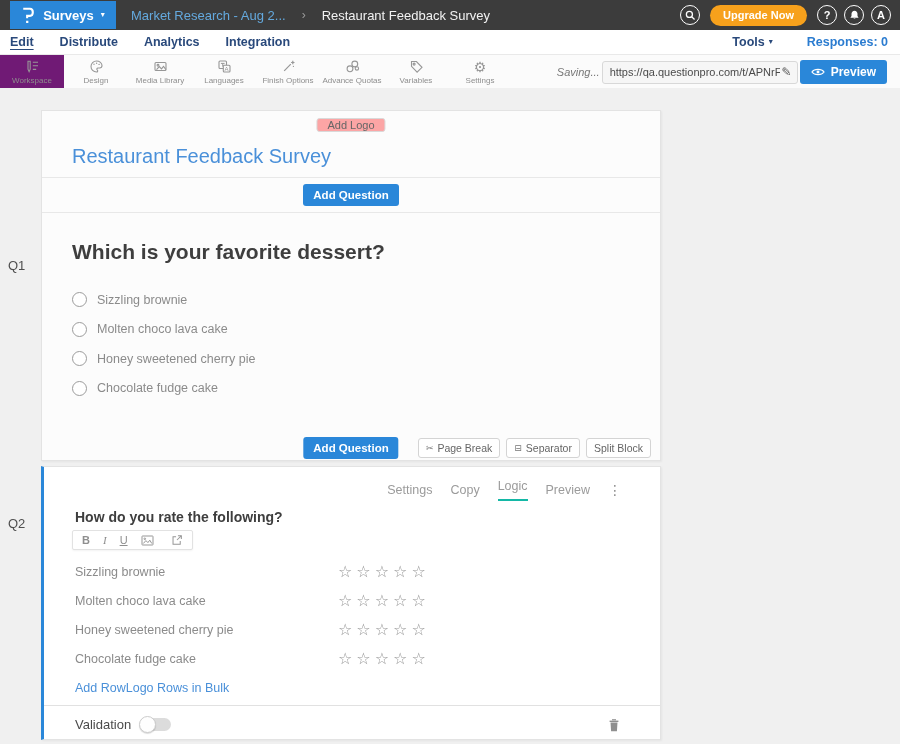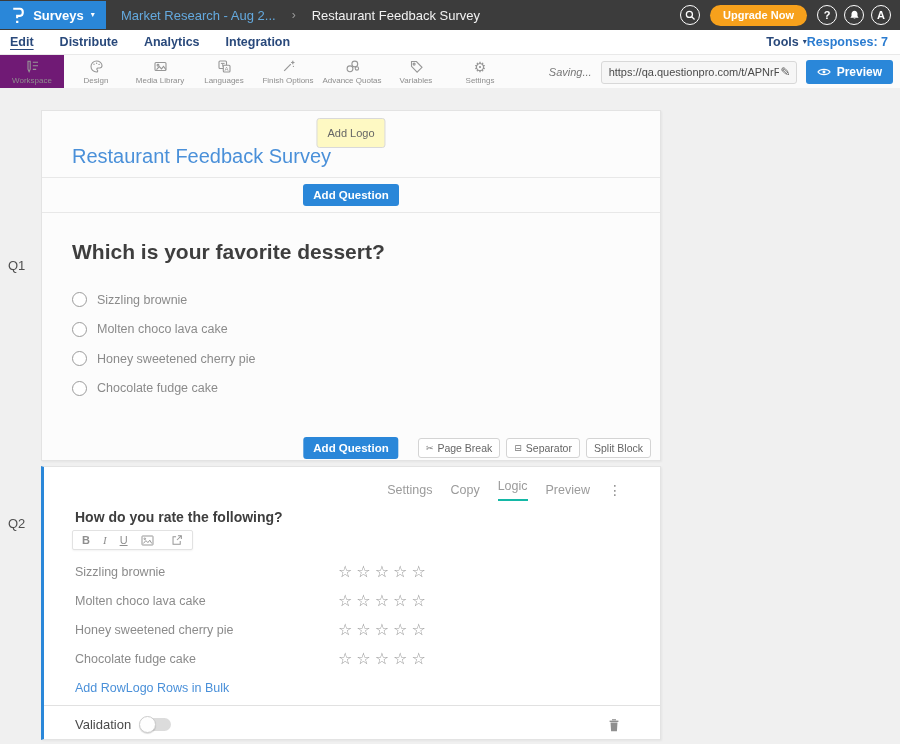--- a/index.html
+++ b/index.html
@@ -1,67 +1,67 @@
 <!DOCTYPE html>
 <html><head>
 <meta charset="utf-8">
 <style>
   html,body{margin:0;padding:0;}
   body{font-family:"Liberation Sans","DejaVu Sans",sans-serif;}
   #app{position:relative;width:900px;height:744px;background:#f0f0f0;overflow:hidden;}
 
   
   .topbar{height:30px;background:#3c3c3c;display:flex;align-items:center;}
-  .logo-block{width:106px;height:28px;background:#2a87d9;display:flex;align-items:center;justify-content:center;gap:7px;cursor:pointer;flex:none;}
+  .logo-block{width:106px;height:28px;background:#2a87d9;display:flex;align-items:center;justify-content:center;gap:7px;cursor:pointer;flex:none;margin-left:10px;}
   .caret{color:#fff;font-size:8px;line-height:1;}
   .brand-name{color:#fff;font-size:13px;font-weight:700;}
   .crumbs{display:flex;align-items:center;gap:16px;margin-left:15px;font-size:13px;white-space:nowrap;}
   .crumb-parent{color:#64a9de;cursor:pointer;}
   .crumb-sep{color:#9a9a9a;font-size:12px;}
   .crumb-current{color:#f2f2f2;}
   .top-right{margin-left:auto;display:flex;align-items:center;gap:7px;padding-right:9px;}
   .circle-btn{width:20px;height:20px;border:1.6px solid #fff;border-radius:50%;display:flex;align-items:center;justify-content:center;color:#fff;font-size:11px;font-weight:700;box-sizing:border-box;cursor:pointer;flex:none;}
   .upgrade-btn{height:21px;background:#f7a11c;border:none;border-radius:11px;color:#fff;font-size:11px;font-weight:700;display:flex;align-items:center;padding:0 13px;margin:0 3px;cursor:pointer;font-family:inherit;}
 
   
   .subnav{height:24px;background:#fff;border-bottom:1px solid #e9e9e9;display:flex;align-items:center;font-size:12.5px;font-weight:700;color:#29497b;}
   .nav-tabs{display:flex;gap:26px;padding-left:10px;}
   .nav-tab{cursor:pointer;}
   .nav-tab.active{text-decoration:underline;text-underline-offset:3px;}
-  .nav-right{margin-left:auto;display:flex;padding-right:12px;align-items:center;}
+  .nav-right{margin-left:auto;display:flex;gap:34px;padding-right:12px;align-items:center;}
   .tools{display:flex;align-items:center;gap:4px;cursor:pointer;}
   .tools .caret{color:#29497b;}
   .responses{color:#2b7cd0;}
 
   
   .toolbar{height:34px;background:#fbfbfb;border-bottom:1px solid #dedede;display:flex;align-items:stretch;}
   .tb-item{width:64px;display:flex;flex-direction:column;align-items:center;justify-content:center;gap:2px;cursor:pointer;}
   .tb-item.active{background:#701a75;}
   .tb-icon{height:15px;display:flex;align-items:center;justify-content:center;color:#979797;}
   .tb-gear{font-size:14px;line-height:14px;color:#979797;font-family:"DejaVu Sans",sans-serif;}
   .tb-label{font-size:8px;color:#8e8e8e;white-space:nowrap;}
-  .tb-right{margin-left:auto;display:flex;align-items:center;gap:9px;padding-right:7px;}
+  .tb-right{margin-left:auto;display:flex;align-items:center;gap:2px;padding-right:13px;}
   .saving{font-size:11px;font-style:italic;color:#777;}
   .url-wrap{display:flex;align-items:center;width:196px;height:23px;background:#f6f6f6;border:1px solid #d8d8d8;border-radius:3px;box-sizing:border-box;padding:0 5px;}
   .url-input{flex:1;min-width:0;border:none;outline:none;background:transparent;font-size:11px;color:#4a4a4a;font-family:inherit;}
   .url-pencil{font-size:12px;color:#555;cursor:pointer;font-family:"DejaVu Sans",sans-serif;}
   .preview-btn{height:24px;background:#2a87d9;border:none;border-radius:3px;color:#fff;font-size:12px;font-weight:700;display:flex;align-items:center;gap:6px;padding:0 11px;cursor:pointer;font-family:inherit;}
 
   
   .canvas{position:absolute;top:88px;left:0;width:900px;height:656px;background:#f0f0f0;}
   .qtag{position:absolute;left:8px;font-size:13px;color:#4f4f4f;}
   #qtag1{top:170px;} #qtag2{top:428px;}
 
   .card{position:absolute;left:41px;width:620px;background:#fcfcfc;border:1px solid #e3e3e3;box-sizing:border-box;box-shadow:1px 1px 2px rgba(0,0,0,0.05);}
   #card1{top:22px;height:351px;}
   #card2{top:378px;height:274px;border-left:3px solid #2a87d9;background:#fff;overflow:hidden;}
 
   
   .sec-title{height:66px;position:relative;border-bottom:1px solid #e8e8e8;}
-  .add-logo{position:absolute;top:7px;left:50%;transform:translateX(-50%);background:#fef9c3;border:1px solid #d9d9d9;border-radius:3px;font-size:11px;color:#666;padding:8px 10px;cursor:pointer;font-family:inherit;}
+  .add-logo{position:absolute;top:7px;left:50%;transform:translateX(-50%);background:#fca5a5;border:1px solid #d9d9d9;border-radius:3px;font-size:11px;color:#666;padding:0 10px;cursor:pointer;font-family:inherit;}
   .survey-title{position:absolute;left:30px;bottom:9px;font-size:20px;font-weight:400;color:#4a90d9;cursor:text;margin:0;}
   .sec-addq{height:34px;display:flex;align-items:center;justify-content:center;border-bottom:1px solid #e8e8e8;}
   .addq-btn{background:#2a87d9;border:none;color:#fff;font-size:11.5px;font-weight:700;padding:5px 10px;border-radius:3px;cursor:pointer;font-family:inherit;}
   .sec-q1{height:220px;box-sizing:border-box;padding:27px 30px 0;}
   .q-text{font-size:21px;font-weight:600;color:#3e3e3e;cursor:text;}
   .opt-list{margin-top:21px;}
   .opt{display:flex;align-items:center;gap:10px;height:29.5px;}
   .radio{width:13px;height:13px;border:1.5px solid #9c9c9c;border-radius:50%;background:#fff;flex:none;cursor:pointer;}
   .opt-label{font-size:12.5px;color:#8b8b8b;cursor:text;}
   .sec-foot{height:29px;position:relative;}
@@ -139,21 +139,21 @@
       <span class="nav-tab active">Edit</span>
       <span class="nav-tab">Distribute</span>
       <span class="nav-tab">Analytics</span>
       <span class="nav-tab">Integration</span>
     </div>
     <div class="nav-right">
       <span class="tools">
         <span>Tools</span>
         <span class="caret">▾</span>
       </span>
-      <span class="responses">Responses: 7</span>
+      <span class="responses">Responses: 0</span>
     </div>
   </div>
 
   <div class="toolbar">
     <div class="tb-item active">
       <span class="tb-icon">
         <svg width="15" height="15" viewBox="0 0 15 15" fill="none" stroke="#979797" stroke-width="1.1">
             <path d="M3 2.2 h2.2 v8 l-1.1 2.4 -1.1-2.4 z"></path>
             <path d="M7.8 3.2 h5.2 M7.8 6.8 h5.2 M7.8 10.4 h3.4"></path>
           </svg>

